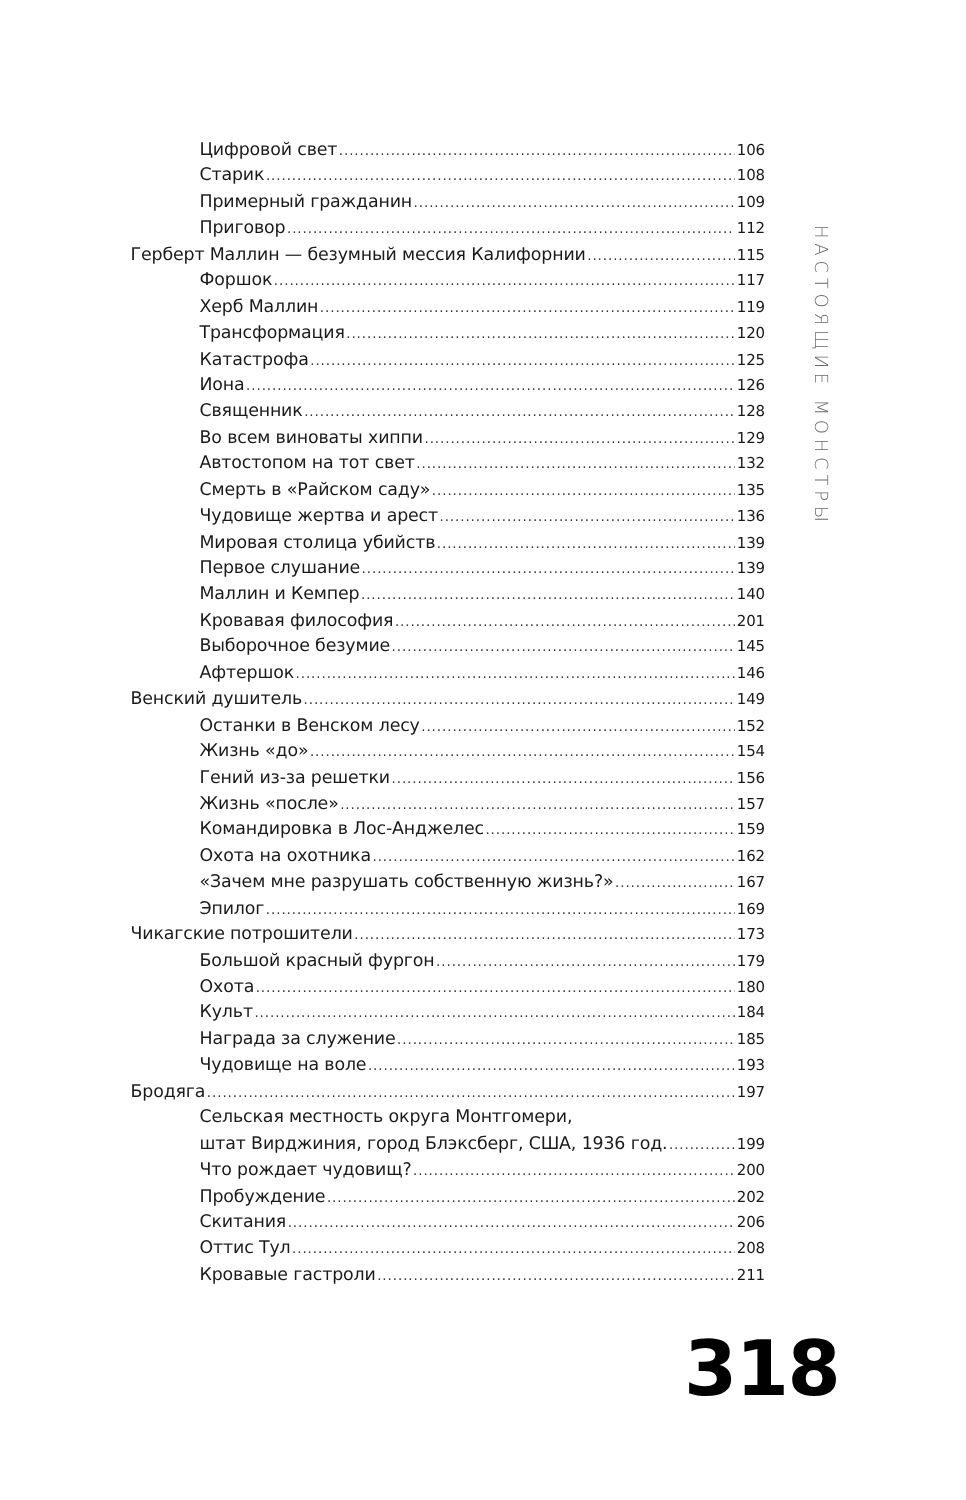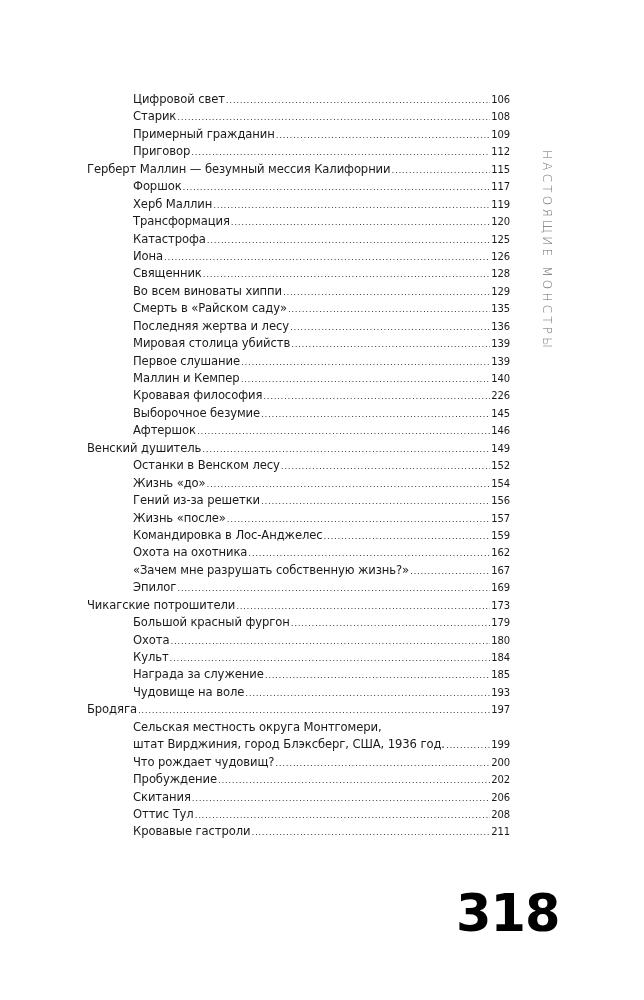--- a/index.html
+++ b/index.html
@@ -137,26 +137,31 @@
       <span class="toc-title">Священник</span>
       <span class="toc-dots"></span>
       <span class="toc-page">128</span>
     </div>
     <div class="toc-row sub">
       <span class="toc-title">Во всем виноваты хиппи</span>
       <span class="toc-dots"></span>
       <span class="toc-page">129</span>
     </div>
     <div class="toc-row sub">
+      <span class="toc-title">Автостопом на тот свет</span>
+      <span class="toc-dots"></span>
+      <span class="toc-page">132</span>
+    </div>
+    <div class="toc-row sub">
       <span class="toc-title">Смерть в «Райском саду»</span>
       <span class="toc-dots"></span>
       <span class="toc-page">135</span>
     </div>
     <div class="toc-row sub">
-      <span class="toc-title">Последняя жертва и лесу</span>
+      <span class="toc-title">Чудовище жертва и арест</span>
       <span class="toc-dots"></span>
       <span class="toc-page">136</span>
     </div>
     <div class="toc-row sub">
       <span class="toc-title">Мировая столица убийств</span>
       <span class="toc-dots"></span>
       <span class="toc-page">139</span>
     </div>
     <div class="toc-row sub">
       <span class="toc-title">Первое слушание</span>
@@ -164,21 +169,21 @@
       <span class="toc-page">139</span>
     </div>
     <div class="toc-row sub">
       <span class="toc-title">Маллин и Кемпер</span>
       <span class="toc-dots"></span>
       <span class="toc-page">140</span>
     </div>
     <div class="toc-row sub">
       <span class="toc-title">Кровавая философия</span>
       <span class="toc-dots"></span>
-      <span class="toc-page">226</span>
+      <span class="toc-page">201</span>
     </div>
     <div class="toc-row sub">
       <span class="toc-title">Выборочное безумие</span>
       <span class="toc-dots"></span>
       <span class="toc-page">145</span>
     </div>
     <div class="toc-row sub">
       <span class="toc-title">Афтершок</span>
       <span class="toc-dots"></span>
       <span class="toc-page">146</span>

